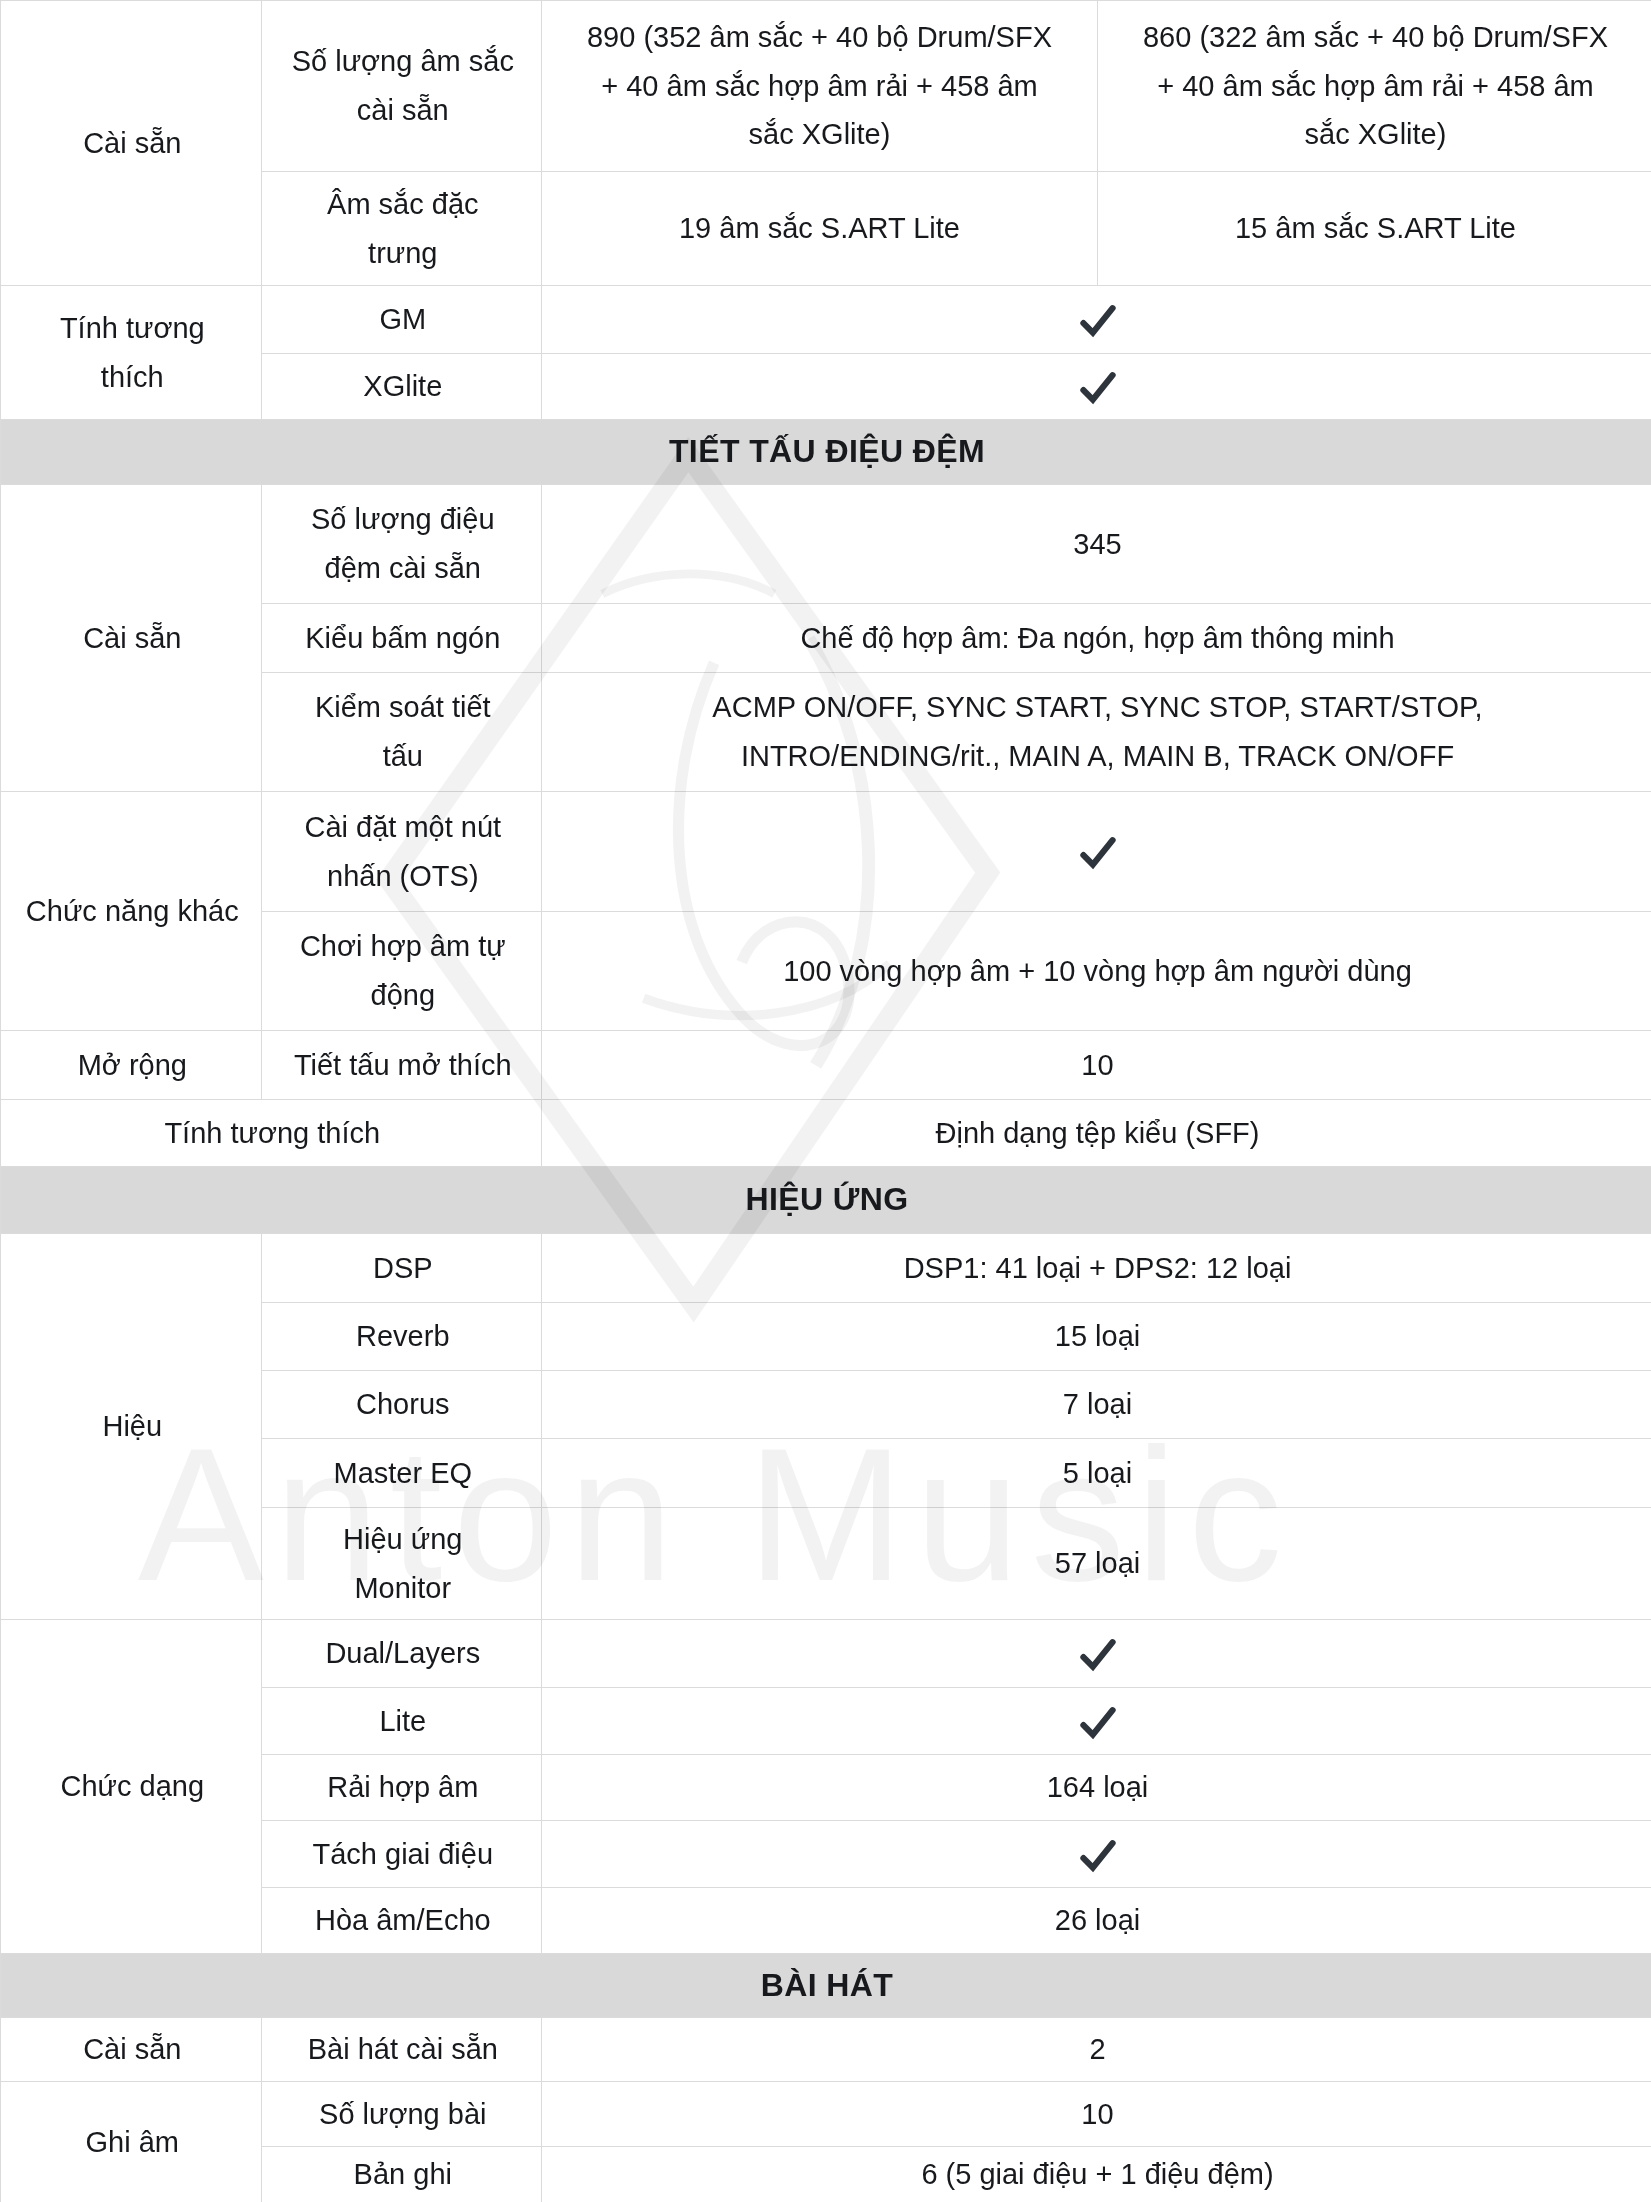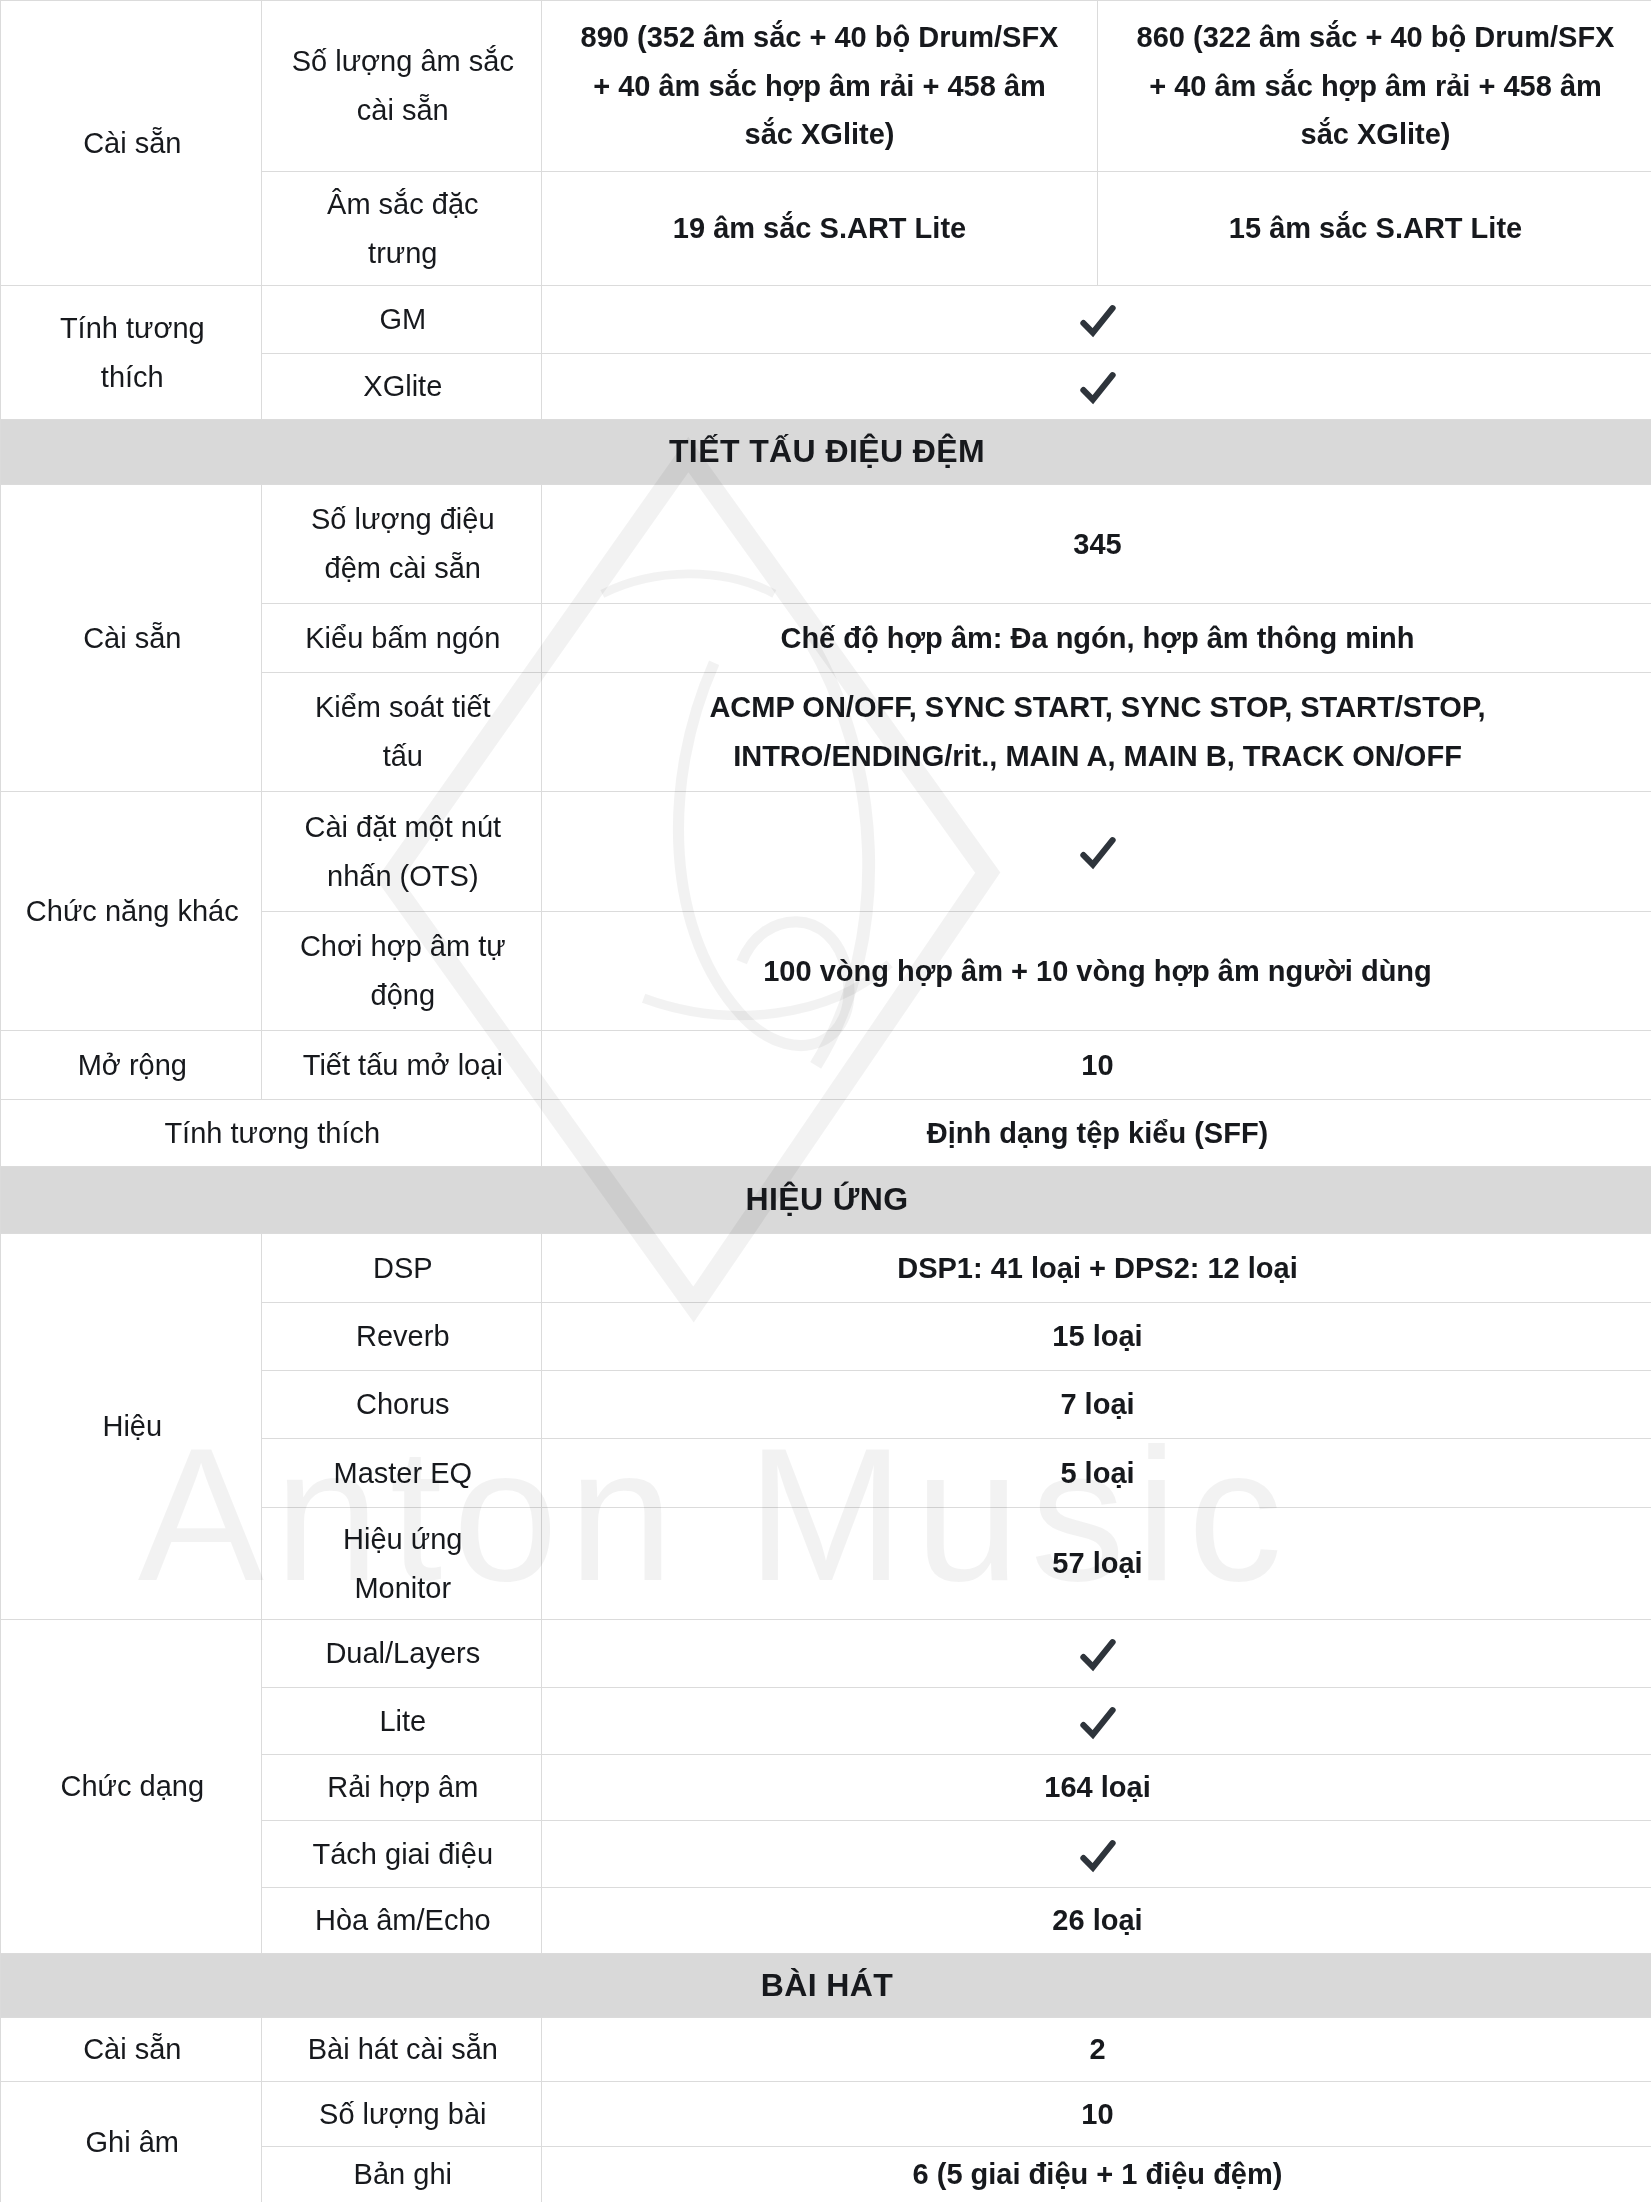--- a/index.html
+++ b/index.html
@@ -29,21 +29,20 @@
   }
   td.cat, td.label {
     text-align: center;
     padding: 3.4px 8.6px 3.4px 11.2px;
     white-space: pre-line;
   }
   td.value {
     text-align: center;
     padding: 3.4px 19px;
     white-space: pre-line;
-    font-weight: bold;
   }
   td.check {
     text-align: center;
     vertical-align: middle;
     padding: 0;
   }
   td.check svg { display: inline-block; vertical-align: middle; }
   td.section {
     background: #d9d9d9;
     font-weight: bold;
@@ -130,21 +129,21 @@
               <path d="M6 23.5 L17 34.5 L40 6" fill="none" stroke="#2e343b" stroke-width="7.2" stroke-linecap="round" stroke-linejoin="miter"></path>
             </svg></td>
         </tr>
         <tr style="height: 119px;">
           <td class="label">Chơi hợp âm tự
 động</td>
           <td colspan="2" class="value">100 vòng hợp âm + 10 vòng hợp âm người dùng</td>
         </tr>
         <tr style="height: 69px;">
           <td class="cat" rowspan="1">Mở rộng</td>
-          <td class="label">Tiết tấu mở loại</td>
+          <td class="label">Tiết tấu mở thích</td>
           <td colspan="2" class="value">10</td>
         </tr>
         <tr style="height: 67px;">
           <td class="label" colspan="2">Tính tương thích</td>
           <td colspan="2" class="value">Định dạng tệp kiểu (SFF)</td>
         </tr>
         <tr style="height: 67px;">
           <td colspan="4" class="section">HIỆU ỨNG</td>
         </tr>
         <tr style="height: 69px;">

